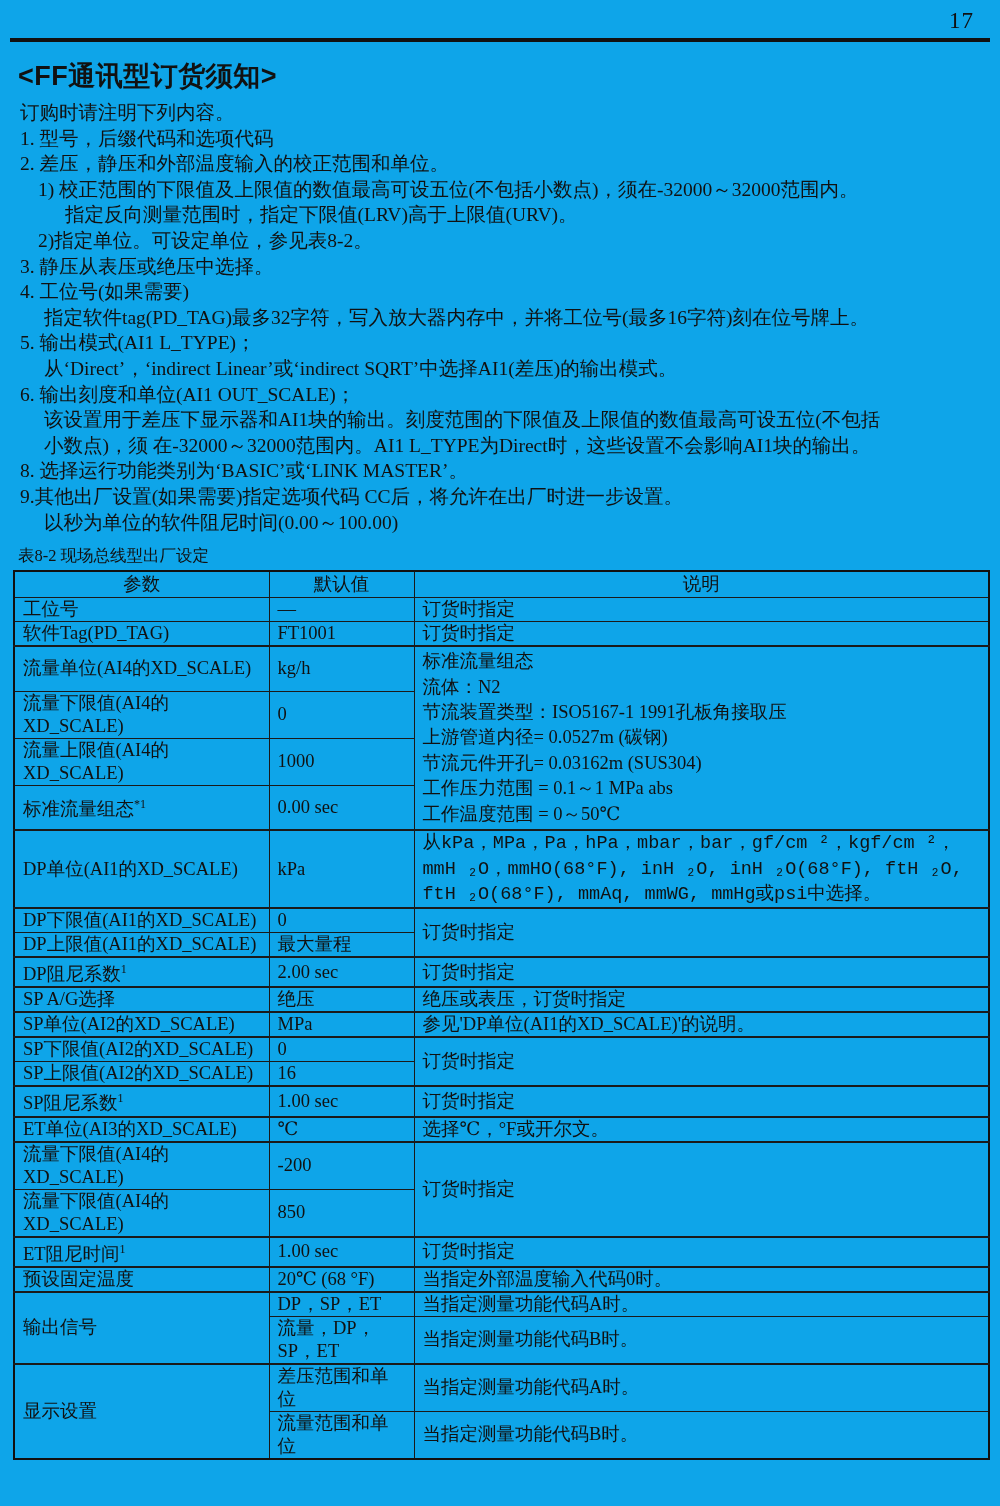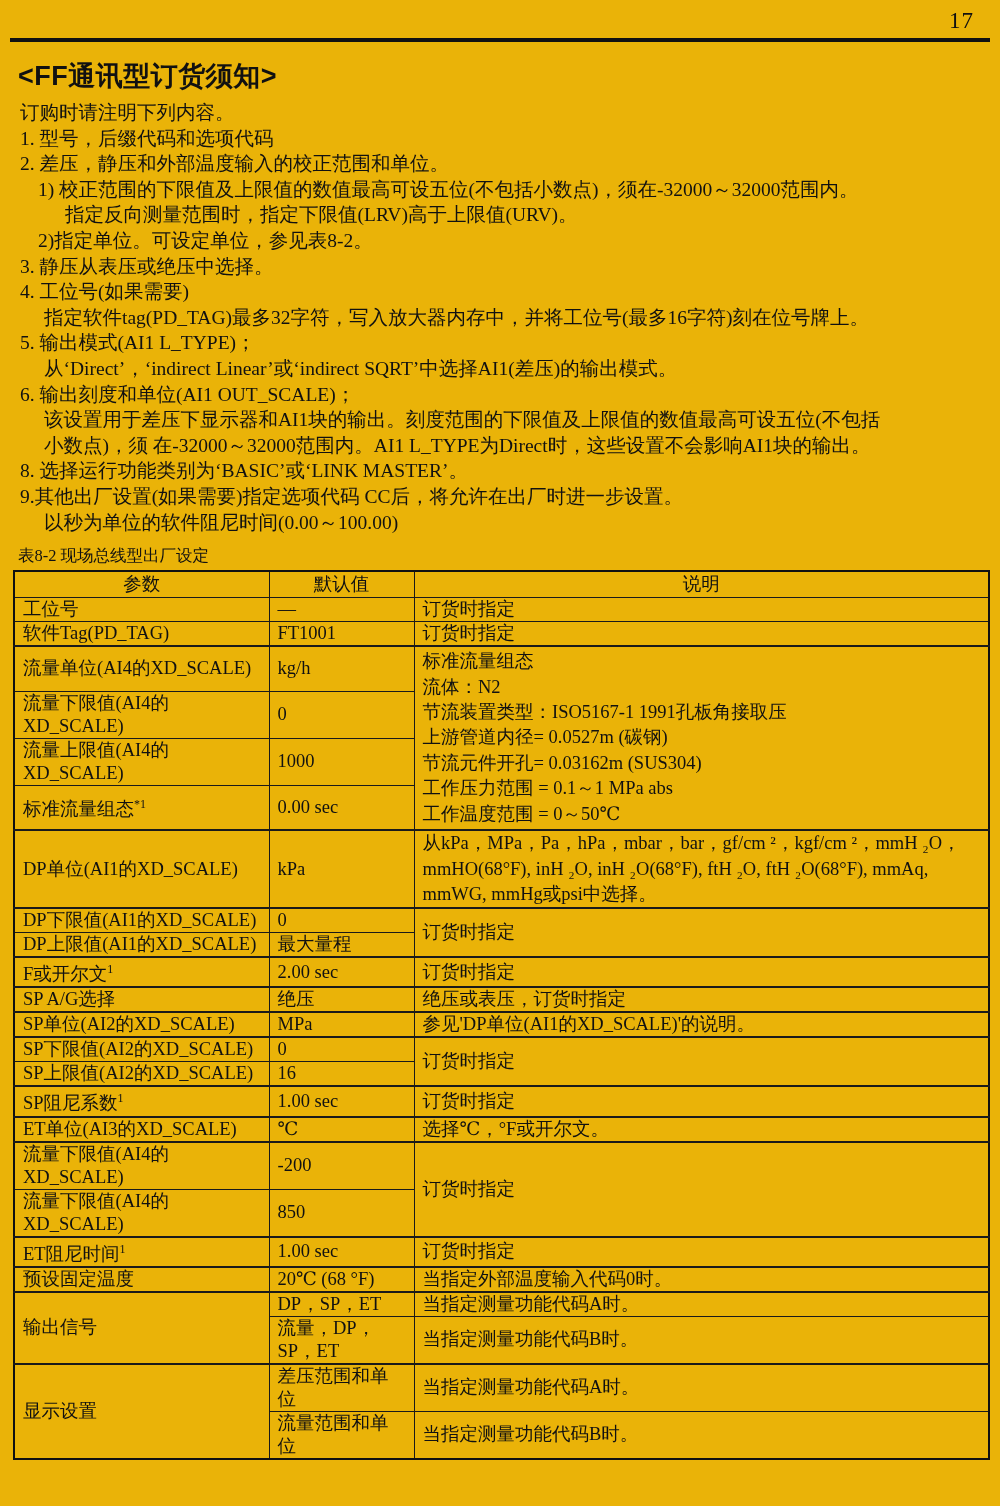--- a/index.html
+++ b/index.html
@@ -1,17 +1,17 @@
 <!DOCTYPE html>
 <html><head>
 <meta charset="utf-8">
 <style>
   html,body{margin:0;padding:0;background:#e8e8e8;}
   .page{
-    width:1000px;height:1506px;background:#eab308;position:relative;
+    width:1000px;height:1506px;background:#0ea5e9;position:relative;
     font-family:"Liberation Serif","DejaVu Serif",serif;
     color:#111;overflow:hidden;box-sizing:border-box;
   }
   .topnum{ text-align:right; padding:8px 26px 2px 0; font-size:23px; letter-spacing:1px;}
   .toprule{ height:4px; background:#111; margin:2px 10px 0 10px;}
   h1.title{
     font-family:"Liberation Sans","DejaVu Sans",sans-serif;
     font-size:27px; font-weight:bold; margin:16px 0 6px 18px; letter-spacing:0.5px;
   }
   .bodytext{ font-size:19.5px; line-height:25.6px; margin:5px 14px 0 13px;}
@@ -117,33 +117,33 @@
       <td>流量上限值(AI4的XD_SCALE)</td>
       <td>1000</td>
     </tr>
     <tr class="rM">
       <td><span>标准流量组态</span><sup>*1</sup></td>
       <td>0.00 sec</td>
     </tr>
     <tr class="rDP g">
       <td>DP单位(AI1的XD_SCALE)</td>
       <td>kPa</td>
-      <td style="line-height:25.4px;">从kPa，MPa，Pa，hPa，mbar，bar，gf/cm ²，kgf/cm ²，mmH ₂O，mmHO(68°F), inH ₂O, inH ₂O(68°F), ftH ₂O, ftH ₂O(68°F), mmAq, mmWG, mmHg或psi中选择。</td>
+      <td style="line-height:25.4px;font-family:Liberation Mono, monospace;">从kPa，MPa，Pa，hPa，mbar，bar，gf/cm ²，kgf/cm ²，mmH ₂O，mmHO(68°F), inH ₂O, inH ₂O(68°F), ftH ₂O, ftH ₂O(68°F), mmAq, mmWG, mmHg或psi中选择。</td>
     </tr>
     <tr class="rS g">
       <td>DP下限值(AI1的XD_SCALE)</td>
       <td>0</td>
       <td rowspan="2">订货时指定</td>
     </tr>
     <tr class="rS">
       <td>DP上限值(AI1的XD_SCALE)</td>
       <td>最大量程</td>
     </tr>
     <tr class="rS g">
-      <td><span>F或开尔文</span><sup>1</sup></td>
+      <td><span>DP阻尼系数</span><sup>1</sup></td>
       <td>2.00 sec</td>
       <td>订货时指定</td>
     </tr>
     <tr class="rS g">
       <td>SP A/G选择</td>
       <td>绝压</td>
       <td>绝压或表压，订货时指定</td>
     </tr>
     <tr class="rS g">
       <td>SP单位(AI2的XD_SCALE)</td>

